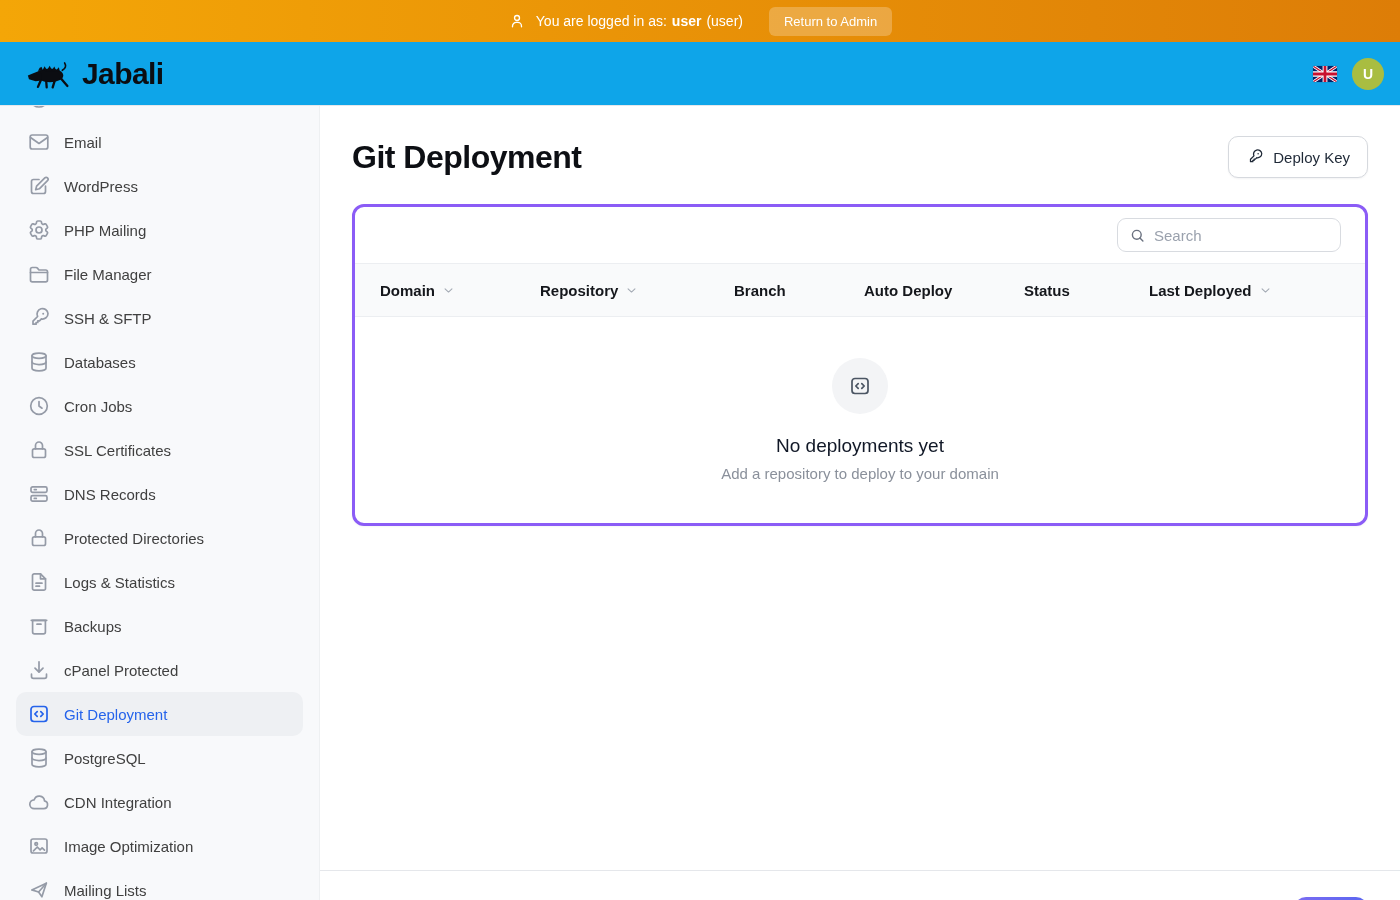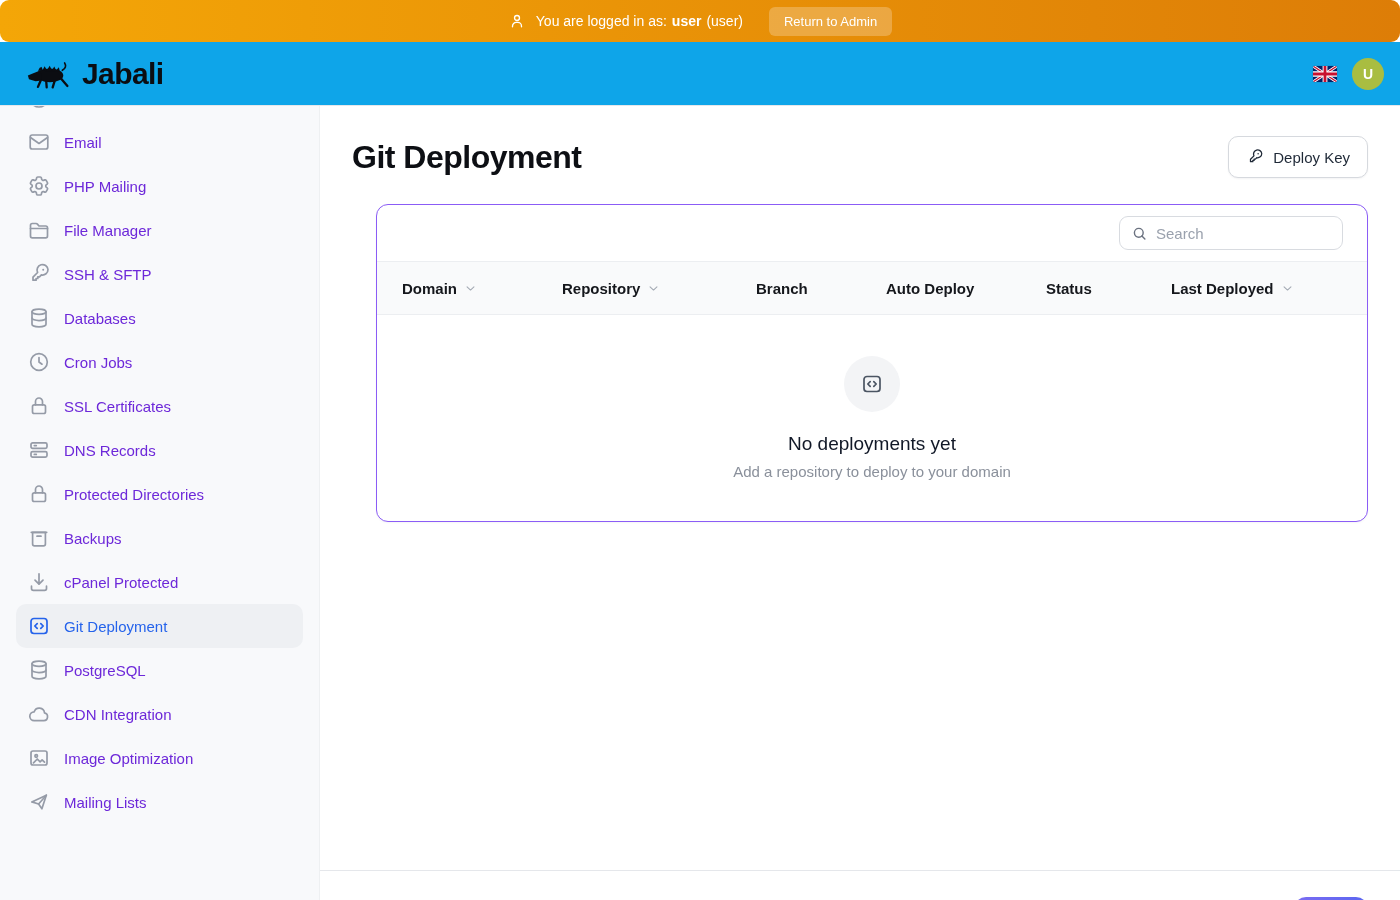--- a/index.html
+++ b/index.html
@@ -2,61 +2,61 @@
 <html style="--topbar-gradient-start: #f4a607; --topbar-gradient-end: #dd7d07; --accent-blue: #2563eb; --avatar-green: #a9bd41; --badge-gradient-start: #7b6cf2; --badge-gradient-end: #5a66f0;"><head>
 <meta charset="utf-8">
 <style>
   * { margin:0; padding:0; box-sizing:border-box; }
   html,body { width:1400px; height:900px; overflow:hidden; }
   body { font-family:"Liberation Sans","DejaVu Sans",sans-serif; background:#fff; color:#111827; position:relative; }
   svg { display:block; }
 
   
   .topbar { height:42px; background:linear-gradient(90deg,var(--topbar-gradient-start,#f4a607),var(--topbar-gradient-end,#dd7d07));
-    display:flex; align-items:center; justify-content:center; gap:26px; color:#fff; font-size:14px;border-radius:9px; }
+    display:flex; align-items:center; justify-content:center; gap:26px; color:#fff; font-size:14px; }
   .topbar-msg { display:flex; align-items:center; gap:10px; }
   .topbar-msg .txt { display:flex; align-items:center; gap:5px; }
   .topbar-msg .uname { font-weight:700; }
   .return-btn { background:rgba(255,255,255,.24); border:none; color:#fff; font-size:13px; padding:7px 15px;
     border-radius:6px; cursor:pointer; font-family:inherit; }
 
   
   .header { height:64px; background:#0ea5e9; border-bottom:1px solid #e5e7eb; display:flex; align-items:center; padding:0 16px 0 26px; }
   .brand { display:flex; align-items:center; gap:10px; }
   .brand-name { font-size:30px; font-weight:800; letter-spacing:-0.6px; color:#0b0d12; }
   .header-right { margin-left:auto; display:flex; align-items:center; gap:15px; }
   .flag { width:24px; height:16px; border-radius:2px; overflow:hidden; box-shadow:0 0 0 1px rgba(0,0,0,.06); cursor:pointer; }
   .avatar { width:32px; height:32px; border-radius:50%; background:var(--avatar-green,#a9bd41); color:#fff; font-weight:700;
     font-size:14px; display:flex; align-items:center; justify-content:center; cursor:pointer; }
 
   
   .layout { display:flex; height:794px; }
   .sidebar { width:320px; flex:none; background:#f8f9fb; border-right:1px solid #eef0f2; overflow:hidden; }
   .sidebar-inner { margin-top:-30px; padding:0 16px; }
   .side-item { height:44px; display:flex; align-items:center; gap:13px; padding:0 11px; border-radius:10px;
-    color:#6d28d9; font-size:15px; cursor:pointer; }
+    color:#404040; font-size:15px; cursor:pointer; }
   .side-item .ic { width:24px; height:24px; color:#959ba7; flex:none; }
   .side-item .ic svg { width:24px; height:24px; }
   .side-item.active { background:#eef0f3; color:var(--accent-blue,#2563eb); }
   .side-item.active .ic { color:var(--accent-blue,#2563eb); }
 
   
   .main { flex:1; padding:30px 32px 0; }
   .page-head { display:flex; align-items:center; justify-content:space-between; }
   .page-title { font-size:32px; font-weight:800; letter-spacing:-0.5px; color:#0d0f14; }
   .actions { display:flex; gap:12px; }
   .btn { display:inline-flex; align-items:center; gap:9px; font-size:15px; font-weight:500; border-radius:10px;
     padding:0 17px; height:42px; cursor:pointer; font-family:inherit; border:1px solid transparent; }
   .btn .bic { width:18px; height:18px; }
   .btn .bic svg { width:18px; height:18px; }
   .btn-primary { background:var(--accent-blue,#2563eb); color:#fff; }
   .btn-secondary { background:#fff; border-color:#d6d9de; color:#1f2937; box-shadow:0 1px 2px rgba(16,24,40,.05); }
 
-  .card { margin-top:26px; border:1px solid #8b5cf6; border-radius:12px; background:#fff; overflow:hidden;
-    box-shadow:0 1px 2px rgba(16,24,40,.04);margin-left:24px; }
+  .card { margin-top:26px; border:3px solid #8b5cf6; border-radius:12px; background:#fff; overflow:hidden;
+    box-shadow:0 1px 2px rgba(16,24,40,.04); }
   .card-toolbar { height:56px; display:flex; align-items:center; justify-content:flex-end; padding:0 24px; }
   .search-box { display:flex; align-items:center; gap:8px; width:224px; height:34px; border:1px solid #d8dbe0;
     border-radius:9px; padding:0 11px; color:#6b7280; background:#fff; }
   .search-box .sic { width:17px; height:17px; flex:none; }
   .search-box .sic svg { width:17px; height:17px; }
   .search-box input { border:none; outline:none; width:100%; font-size:15px; color:#374151; font-family:inherit; background:transparent; }
   .search-box input::placeholder { color:#9aa1ad; }
 
   .thead { display:flex; align-items:center; height:54px; background:#f9fafb; border-top:1px solid #eceef1;
     border-bottom:1px solid #eceef1; padding:0 25px; }
@@ -149,20 +149,29 @@
             <svg viewBox="0 0 24 24" fill="none" stroke="currentColor" stroke-width="1.7" stroke-linecap="round" stroke-linejoin="round">
               <rect x="3.2" y="5" width="17.6" height="14" rx="2"></rect>
               <path d="m3.5 7.5 8.5 6 8.5-6"></path>
             </svg>
           </span>
     <span class="lbl">Email</span>
   </div>
         <div class="side-item">
     <span class="ic">
             <svg viewBox="0 0 24 24" fill="none" stroke="currentColor" stroke-width="1.7" stroke-linecap="round" stroke-linejoin="round">
+              <path d="M12 5.5H6.5a2 2 0 0 0-2 2v10a2 2 0 0 0 2 2h10a2 2 0 0 0 2-2V12"></path>
+              <path d="M17.8 3.9a1.9 1.9 0 0 1 2.7 2.7l-8.2 8.2-3.6.9.9-3.6z"></path>
+            </svg>
+          </span>
+    <span class="lbl">WordPress</span>
+  </div>
+        <div class="side-item">
+    <span class="ic">
+            <svg viewBox="0 0 24 24" fill="none" stroke="currentColor" stroke-width="1.7" stroke-linecap="round" stroke-linejoin="round">
               <path d="M9.594 3.94c.09-.542.56-.94 1.11-.94h2.593c.55 0 1.02.398 1.11.94l.213 1.281c.063.374.313.686.645.87.074.04.147.083.22.127.325.196.72.257 1.075.124l1.217-.456a1.125 1.125 0 0 1 1.37.49l1.296 2.247a1.125 1.125 0 0 1-.26 1.431l-1.003.827c-.293.241-.438.613-.43.992a7.723 7.723 0 0 1 0 .255c-.008.378.137.75.43.991l1.004.827c.424.35.534.955.26 1.43l-1.298 2.247a1.125 1.125 0 0 1-1.369.491l-1.217-.456c-.355-.133-.75-.072-1.076.124a6.47 6.47 0 0 1-.22.128c-.331.183-.581.495-.644.869l-.213 1.281c-.09.543-.56.94-1.11.94h-2.594c-.55 0-1.019-.398-1.11-.94l-.213-1.281c-.062-.374-.312-.686-.644-.87a6.52 6.52 0 0 1-.22-.127c-.325-.196-.72-.257-1.076-.124l-1.217.456a1.125 1.125 0 0 1-1.369-.49l-1.297-2.247a1.125 1.125 0 0 1 .26-1.431l1.004-.827c.292-.24.437-.613.43-.991a6.932 6.932 0 0 1 0-.255c.007-.38-.138-.751-.43-.992l-1.004-.827a1.125 1.125 0 0 1-.26-1.43l1.297-2.247a1.125 1.125 0 0 1 1.37-.491l1.216.456c.356.133.751.072 1.076-.124.072-.044.146-.086.22-.128.332-.183.582-.495.644-.869l.214-1.28Z"></path>
               <path d="M15 12a3 3 0 1 1-6 0 3 3 0 0 1 6 0Z"></path>
             </svg>
           </span>
     <span class="lbl">PHP Mailing</span>
   </div>
         <div class="side-item">
     <span class="ic">
             <svg viewBox="0 0 24 24" fill="none" stroke="currentColor" stroke-width="1.7" stroke-linecap="round" stroke-linejoin="round">
               <path d="M3.5 18V7.3a1.8 1.8 0 0 1 1.8-1.8H9a1.8 1.8 0 0 1 1.4.6L12 8h6.7a1.8 1.8 0 0 1 1.8 1.8V18a1.8 1.8 0 0 1-1.8 1.8H5.3A1.8 1.8 0 0 1 3.5 18Z"></path>
@@ -219,20 +228,30 @@
     <span class="lbl">DNS Records</span>
   </div>
         <div class="side-item">
     <span class="ic">
             <svg viewBox="0 0 24 24" fill="none" stroke="currentColor" stroke-width="1.7" stroke-linecap="round" stroke-linejoin="round">
               <rect x="5.5" y="10.8" width="13" height="8.7" rx="1.8"></rect>
               <path d="M8.5 10.8V7.5a3.5 3.5 0 0 1 7 0v3.3"></path>
             </svg>
           </span>
     <span class="lbl">Protected Directories</span>
+  </div>
+        <div class="side-item">
+    <span class="ic">
+            <svg viewBox="0 0 24 24" fill="none" stroke="currentColor" stroke-width="1.7" stroke-linecap="round" stroke-linejoin="round">
+              <path d="M13.5 3.8H7.2a1.7 1.7 0 0 0-1.7 1.7v13a1.7 1.7 0 0 0 1.7 1.7h9.6a1.7 1.7 0 0 0 1.7-1.7V8.8Z"></path>
+              <path d="M13.5 3.8v5h5"></path>
+              <path d="M9 13.2h6M9 16.2h3.5"></path>
+            </svg>
+          </span>
+    <span class="lbl">Logs &amp; Statistics</span>
   </div>
         <div class="side-item">
     <span class="ic">
             <svg viewBox="0 0 24 24" fill="none" stroke="currentColor" stroke-width="1.7" stroke-linecap="round" stroke-linejoin="round">
               <path d="M4.3 6.3h15.4"></path>
               <path d="M5.6 6.3h12.8V18a1.9 1.9 0 0 1-1.9 1.9H7.5A1.9 1.9 0 0 1 5.6 18Z"></path>
               <path d="M10 10.2h4"></path>
             </svg>
           </span>
     <span class="lbl">Backups</span>

